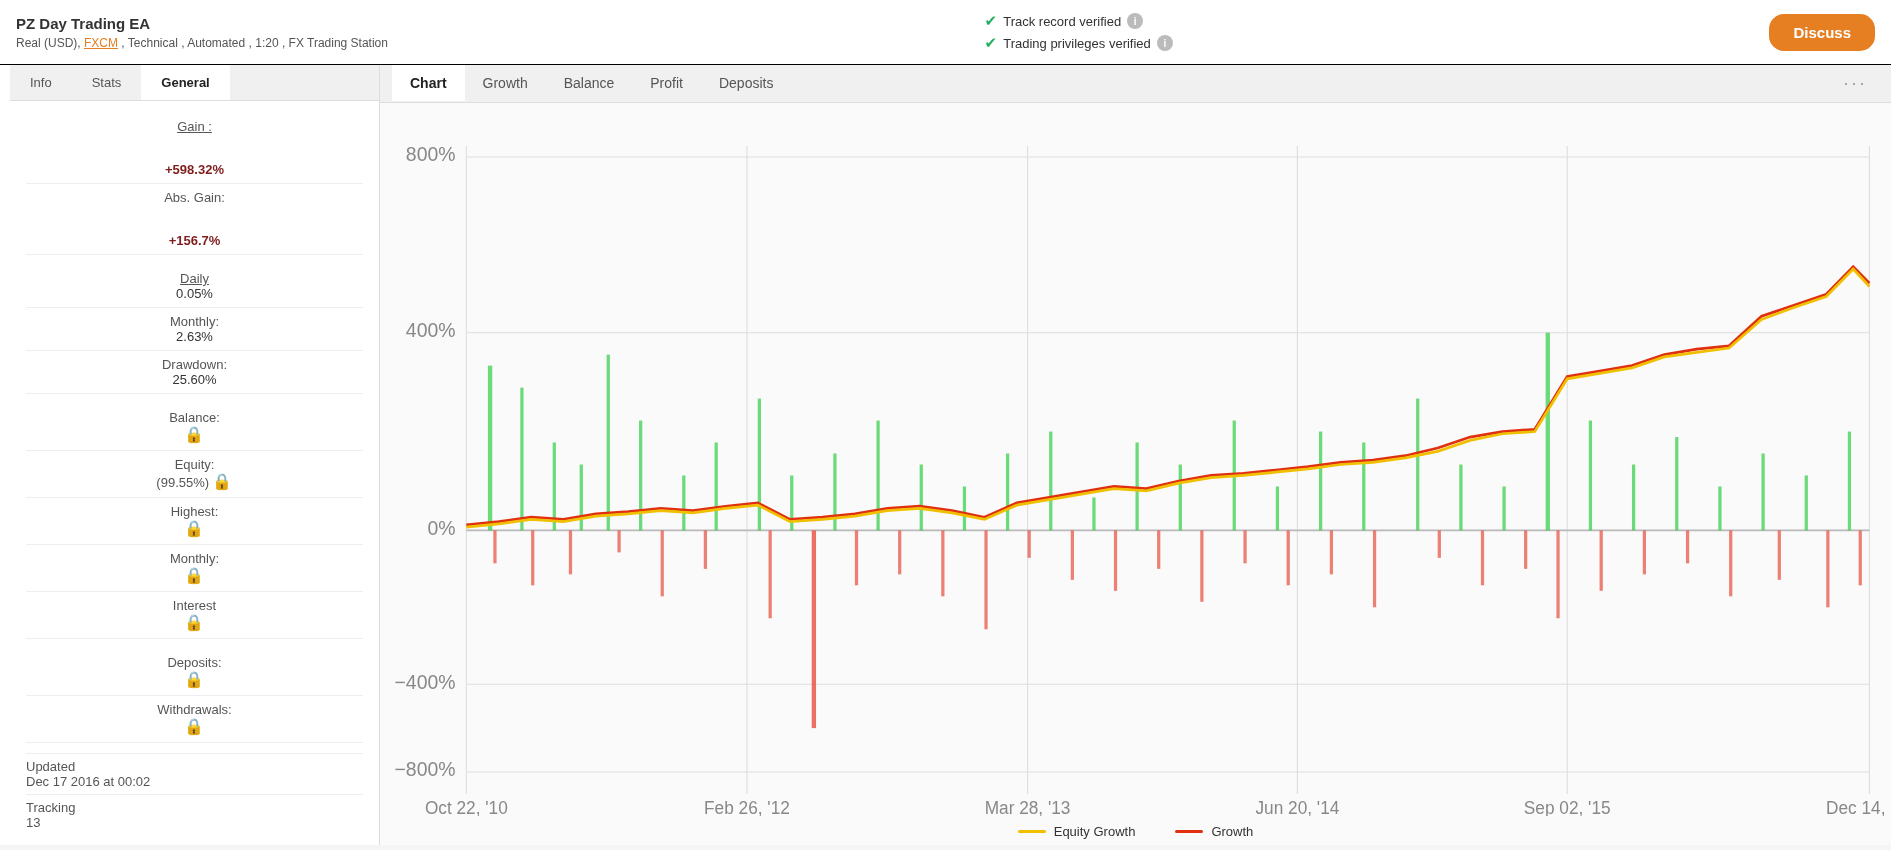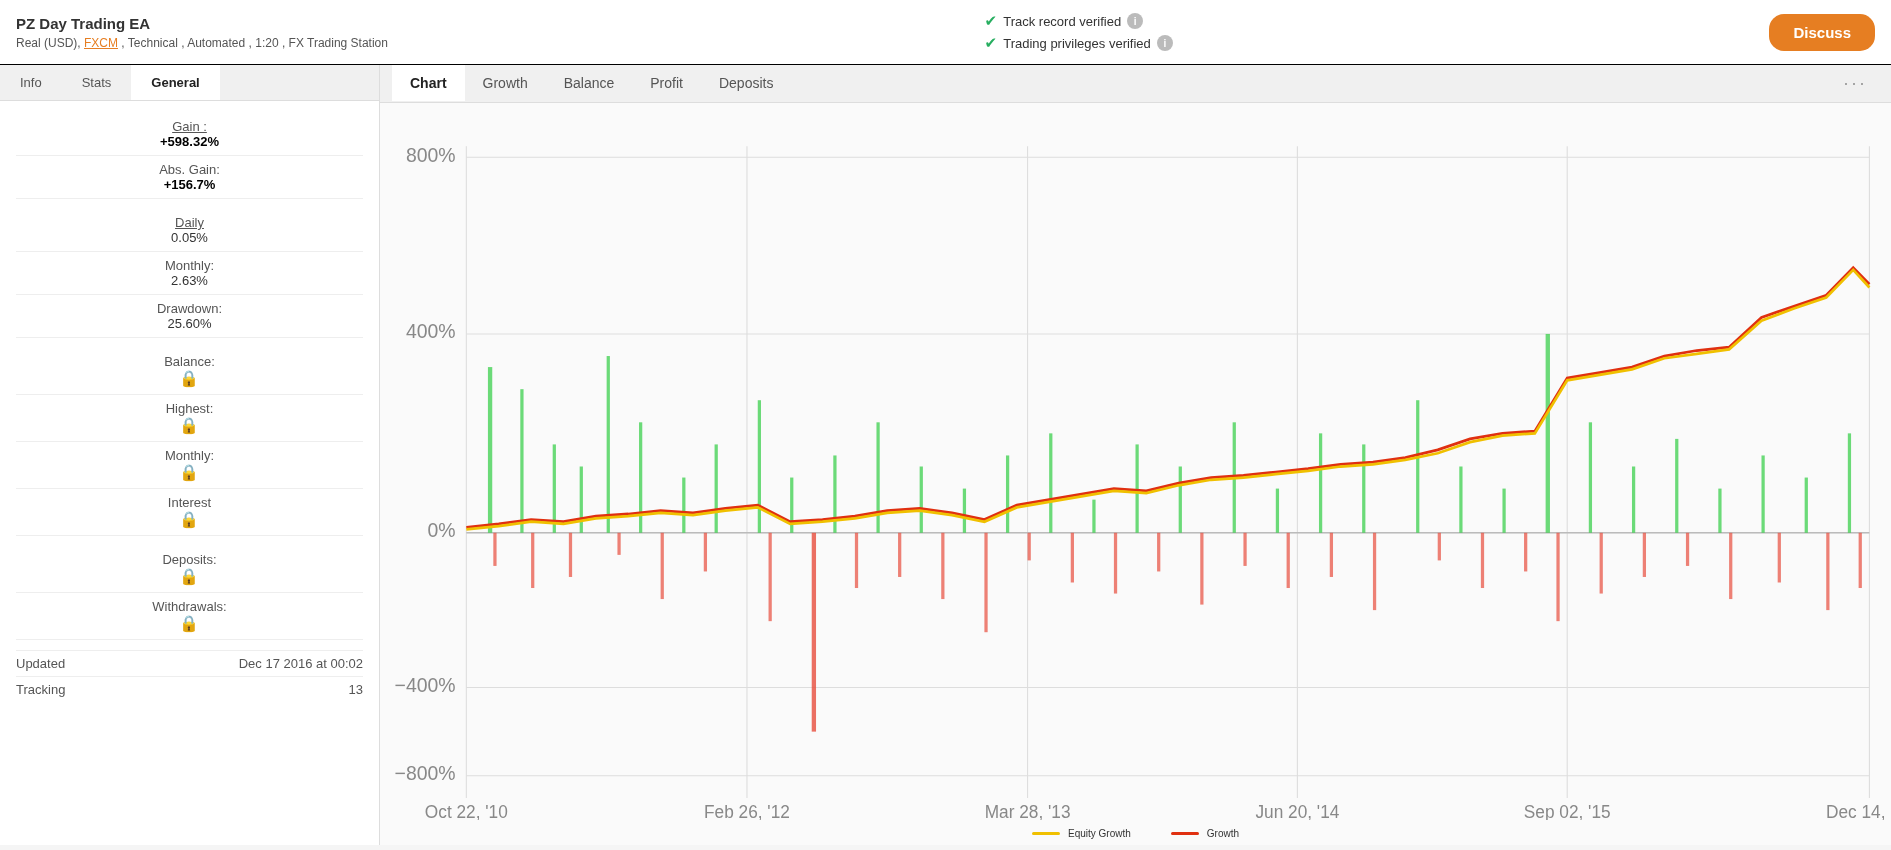--- a/index.html
+++ b/index.html
@@ -27,50 +27,50 @@
     .discuss-btn {
       background: #e67e22; color: #fff; border: none; padding: 10px 24px;
       font-size: 15px; font-weight: bold; border-radius: 15px; cursor: pointer;
     }
 
     .main-content { display: flex; height: calc(100vh - 70px); }
 
     
     .left-panel {
       width: 380px; min-width: 380px; background: #fff;
-      border-right: 1px solid #ddd; display: flex; flex-direction: column;
+      border-right: 1px solid #ddd; display: flex; flex-direction: column; padding-left: 10px;
     }
     .left-tabs {
       display: flex; border-bottom: 1px solid #ddd; background: #f0f0f0;
     }
     .left-tab {
       padding: 10px 20px; cursor: pointer; font-size: 13px; border: none;
       background: #f0f0f0; color: #555;
     }
     .left-tab.active { background: #fff; font-weight: bold; color: #222; }
 
     .left-content { padding: 12px 16px; flex: 1; overflow-y: auto; }
 
     .stat-row {
       display: flex; justify-content: space-between; align-items: center;
       padding: 6px 0; border-bottom: 1px solid #eee; flex-direction: column;
     }
     .stat-row:last-of-type { border-bottom: none; }
     .stat-label { color: #555; }
     .stat-label a { color: #555; text-decoration: underline; cursor: pointer; }
     .stat-value { font-weight: 500; }
-    .stat-value.green { color: #000000; font-weight: bold; }
+    .stat-value.green { color: #7f1d1d; font-weight: bold; margin-top: 28px; }
 
     .lock-icon { color: #aaa; font-size: 16px; }
 
     .section-gap { height: 10px; }
 
     .updated-row {
       display: flex; justify-content: space-between; padding: 5px 0;
-      border-top: 1px solid #eee; color: #555;
+      border-top: 1px solid #eee; color: #555; flex-direction: column;
     }
 
     
     .right-panel { flex: 1; display: flex; flex-direction: column; background: #fafafa; }
     .chart-tabs {
       display: flex; align-items: flex-start; padding: 0 12px;
       background: #f0f0f0; border-bottom: 1px solid #ddd;
     }
     .chart-tab {
       padding: 10px 18px; cursor: pointer; font-size: 14px;
@@ -85,21 +85,21 @@
     .chart-area {
       flex: 1; position: relative; padding: 10px 0 0 0; overflow: hidden;
     }
 
     svg.growth-chart { width: 100%; height: 100%; }
 
     .legend {
       display: flex; justify-content: center; gap: 40px;
       padding: 8px 0 6px 0; background: #fafafa;
     }
-    .legend-item { display: flex; align-items: center; gap: 8px; font-size: 10px; }
+    .legend-item { display: flex; align-items: center; gap: 8px; font-size: 13px; }
     .legend-line { width: 28px; height: 3px; border-radius: 2px; }
   </style>
 </head>
 <body>
 
 <div class="header">
   <div class="header-left">
     <div class="title">PZ Day Trading EA</div>
     <div class="subtitle">
       Real (USD), <a>FXCM</a> , Technical , Automated , 1:20 , FX Trading Station
@@ -152,20 +152,26 @@
       <div class="stat-row">
         <span class="stat-label">Drawdown:</span>
         <span class="stat-value">25.60%</span>
       </div>
 
       <div class="section-gap"></div>
 
       <div class="stat-row">
         <span class="stat-label">Balance:</span>
         <span class="lock-icon">🔒</span>
+      </div>
+      <div class="stat-row">
+        <span class="stat-label">Equity:</span>
+        <span class="stat-value" style="color:#555;">
+          <span>(99.55%)</span> <span class="lock-icon">🔒</span>
+        </span>
       </div>
       <div class="stat-row">
         <span class="stat-label">Highest:</span>
         <span class="lock-icon">🔒</span>
       </div>
       <div class="stat-row">
         <span class="stat-label">Monthly:</span>
         <span class="lock-icon">🔒</span>
       </div>
       <div class="stat-row">

